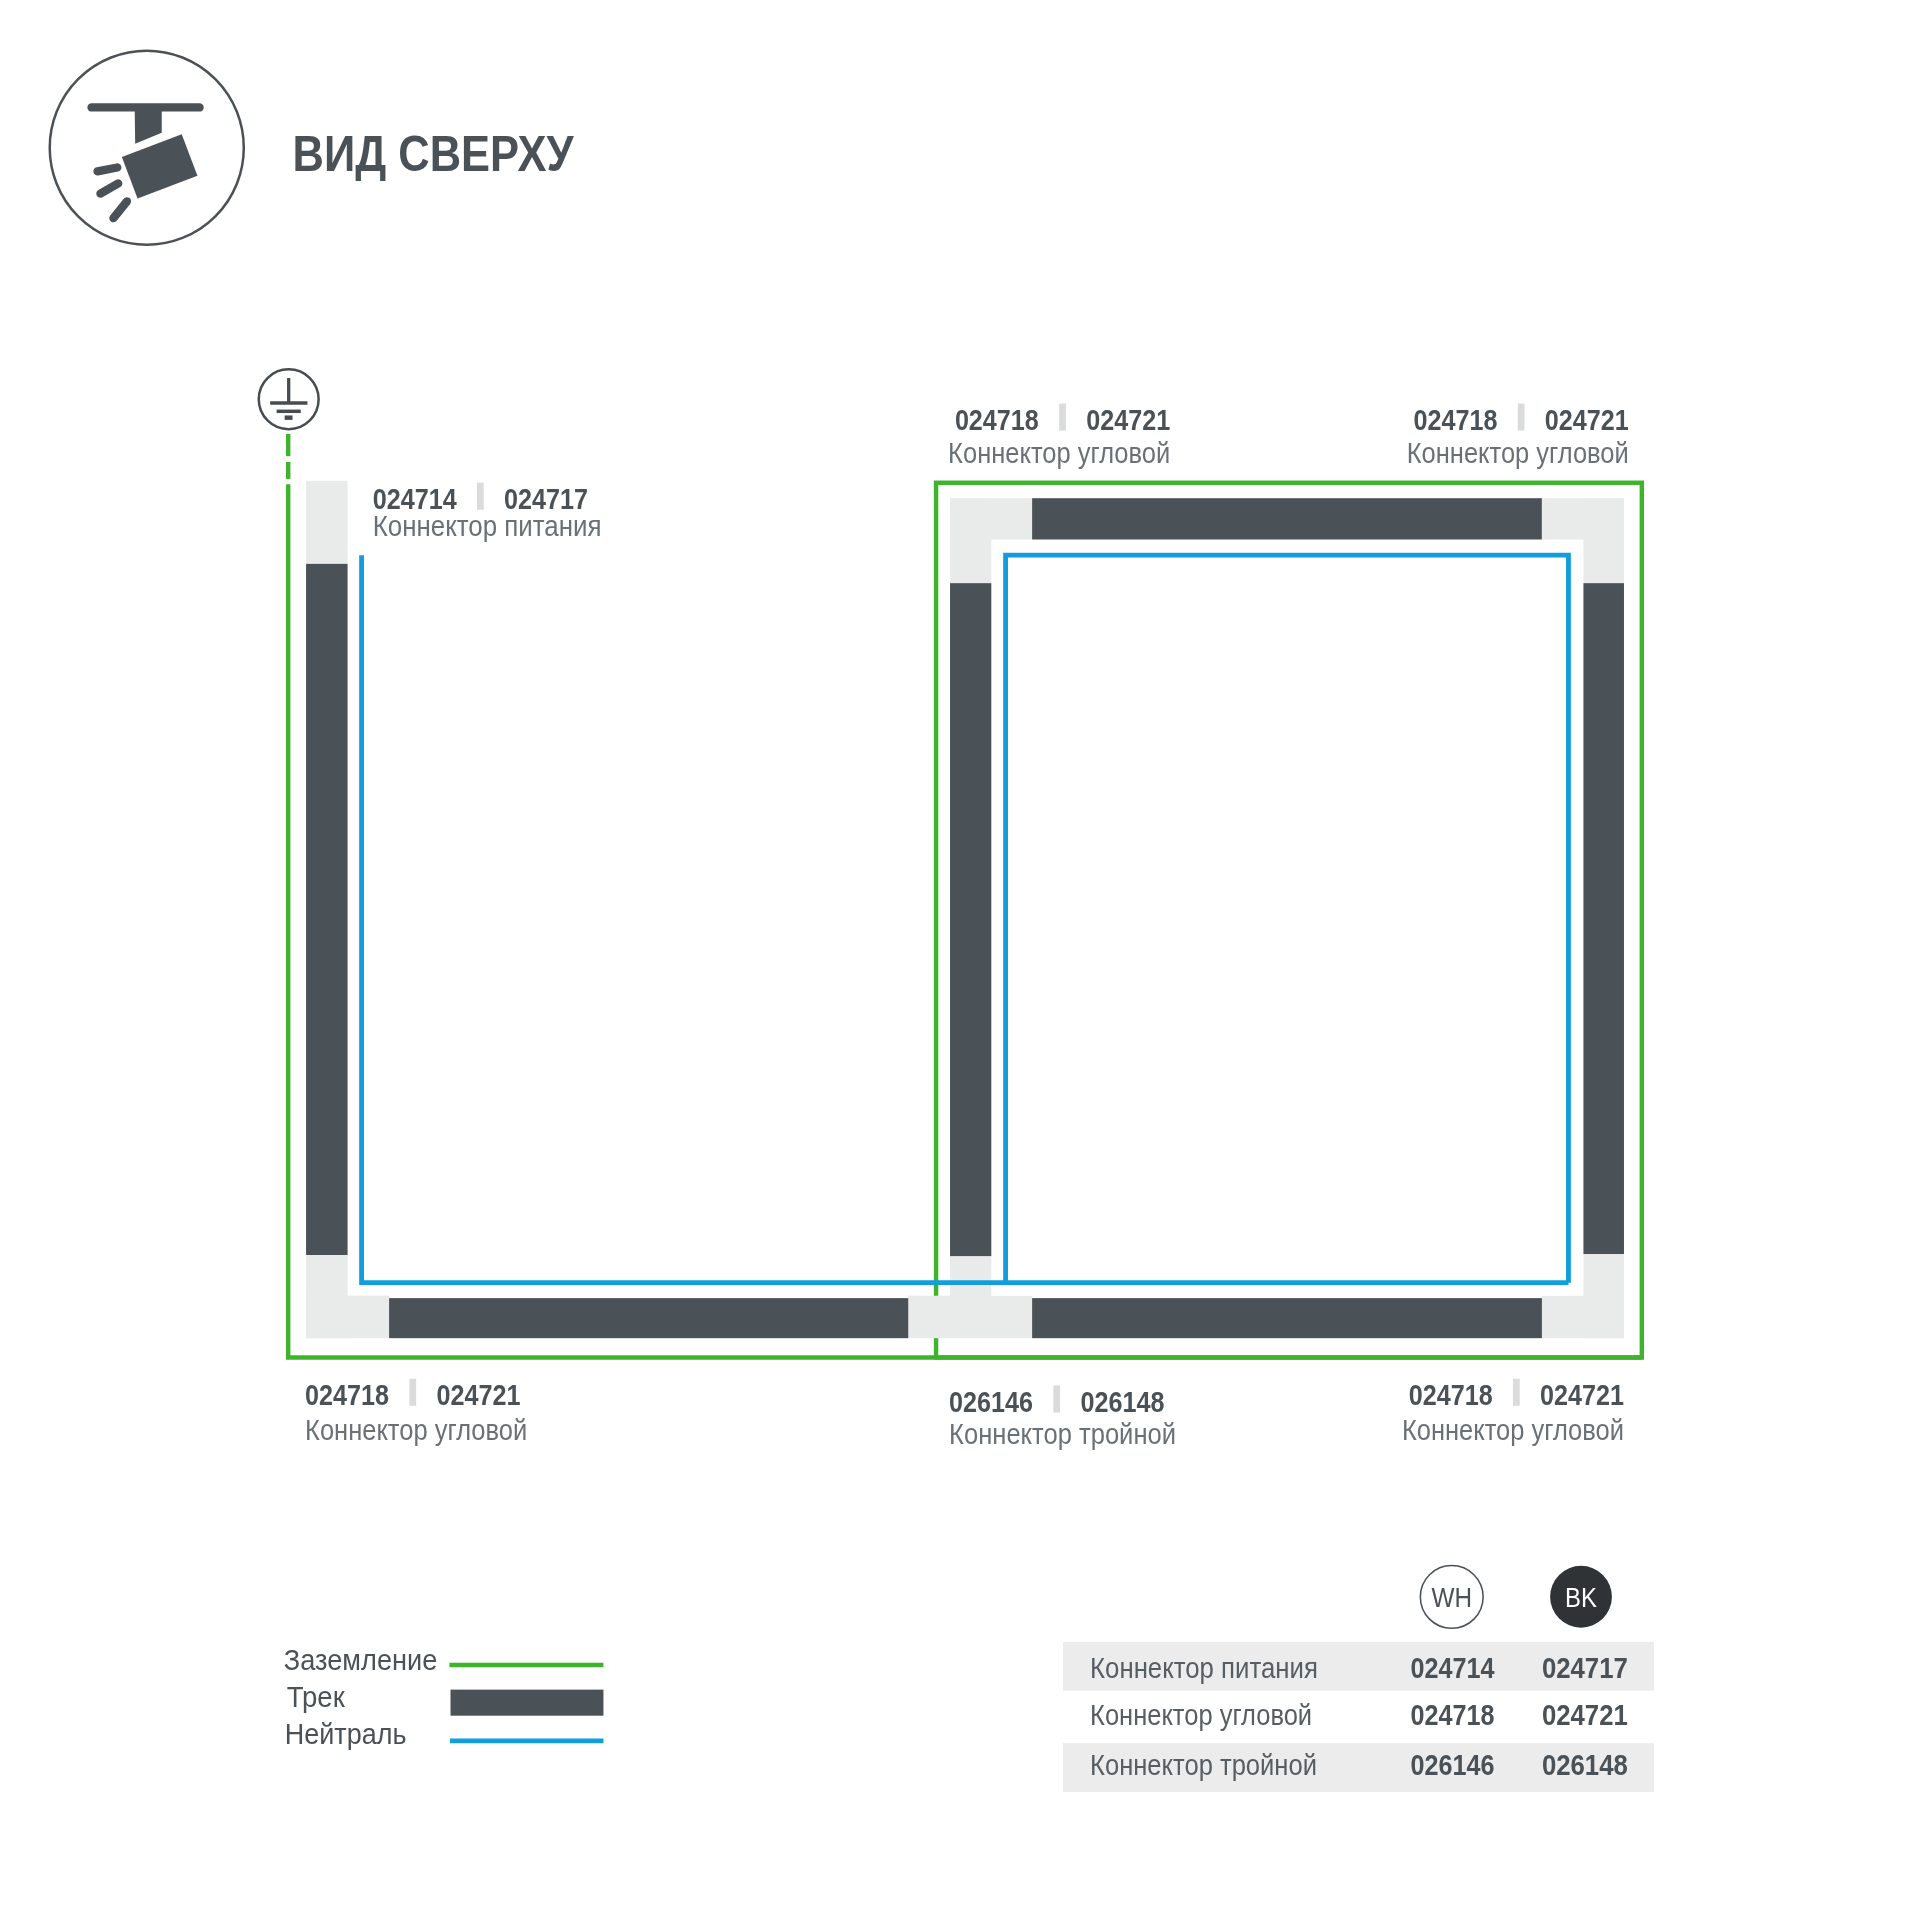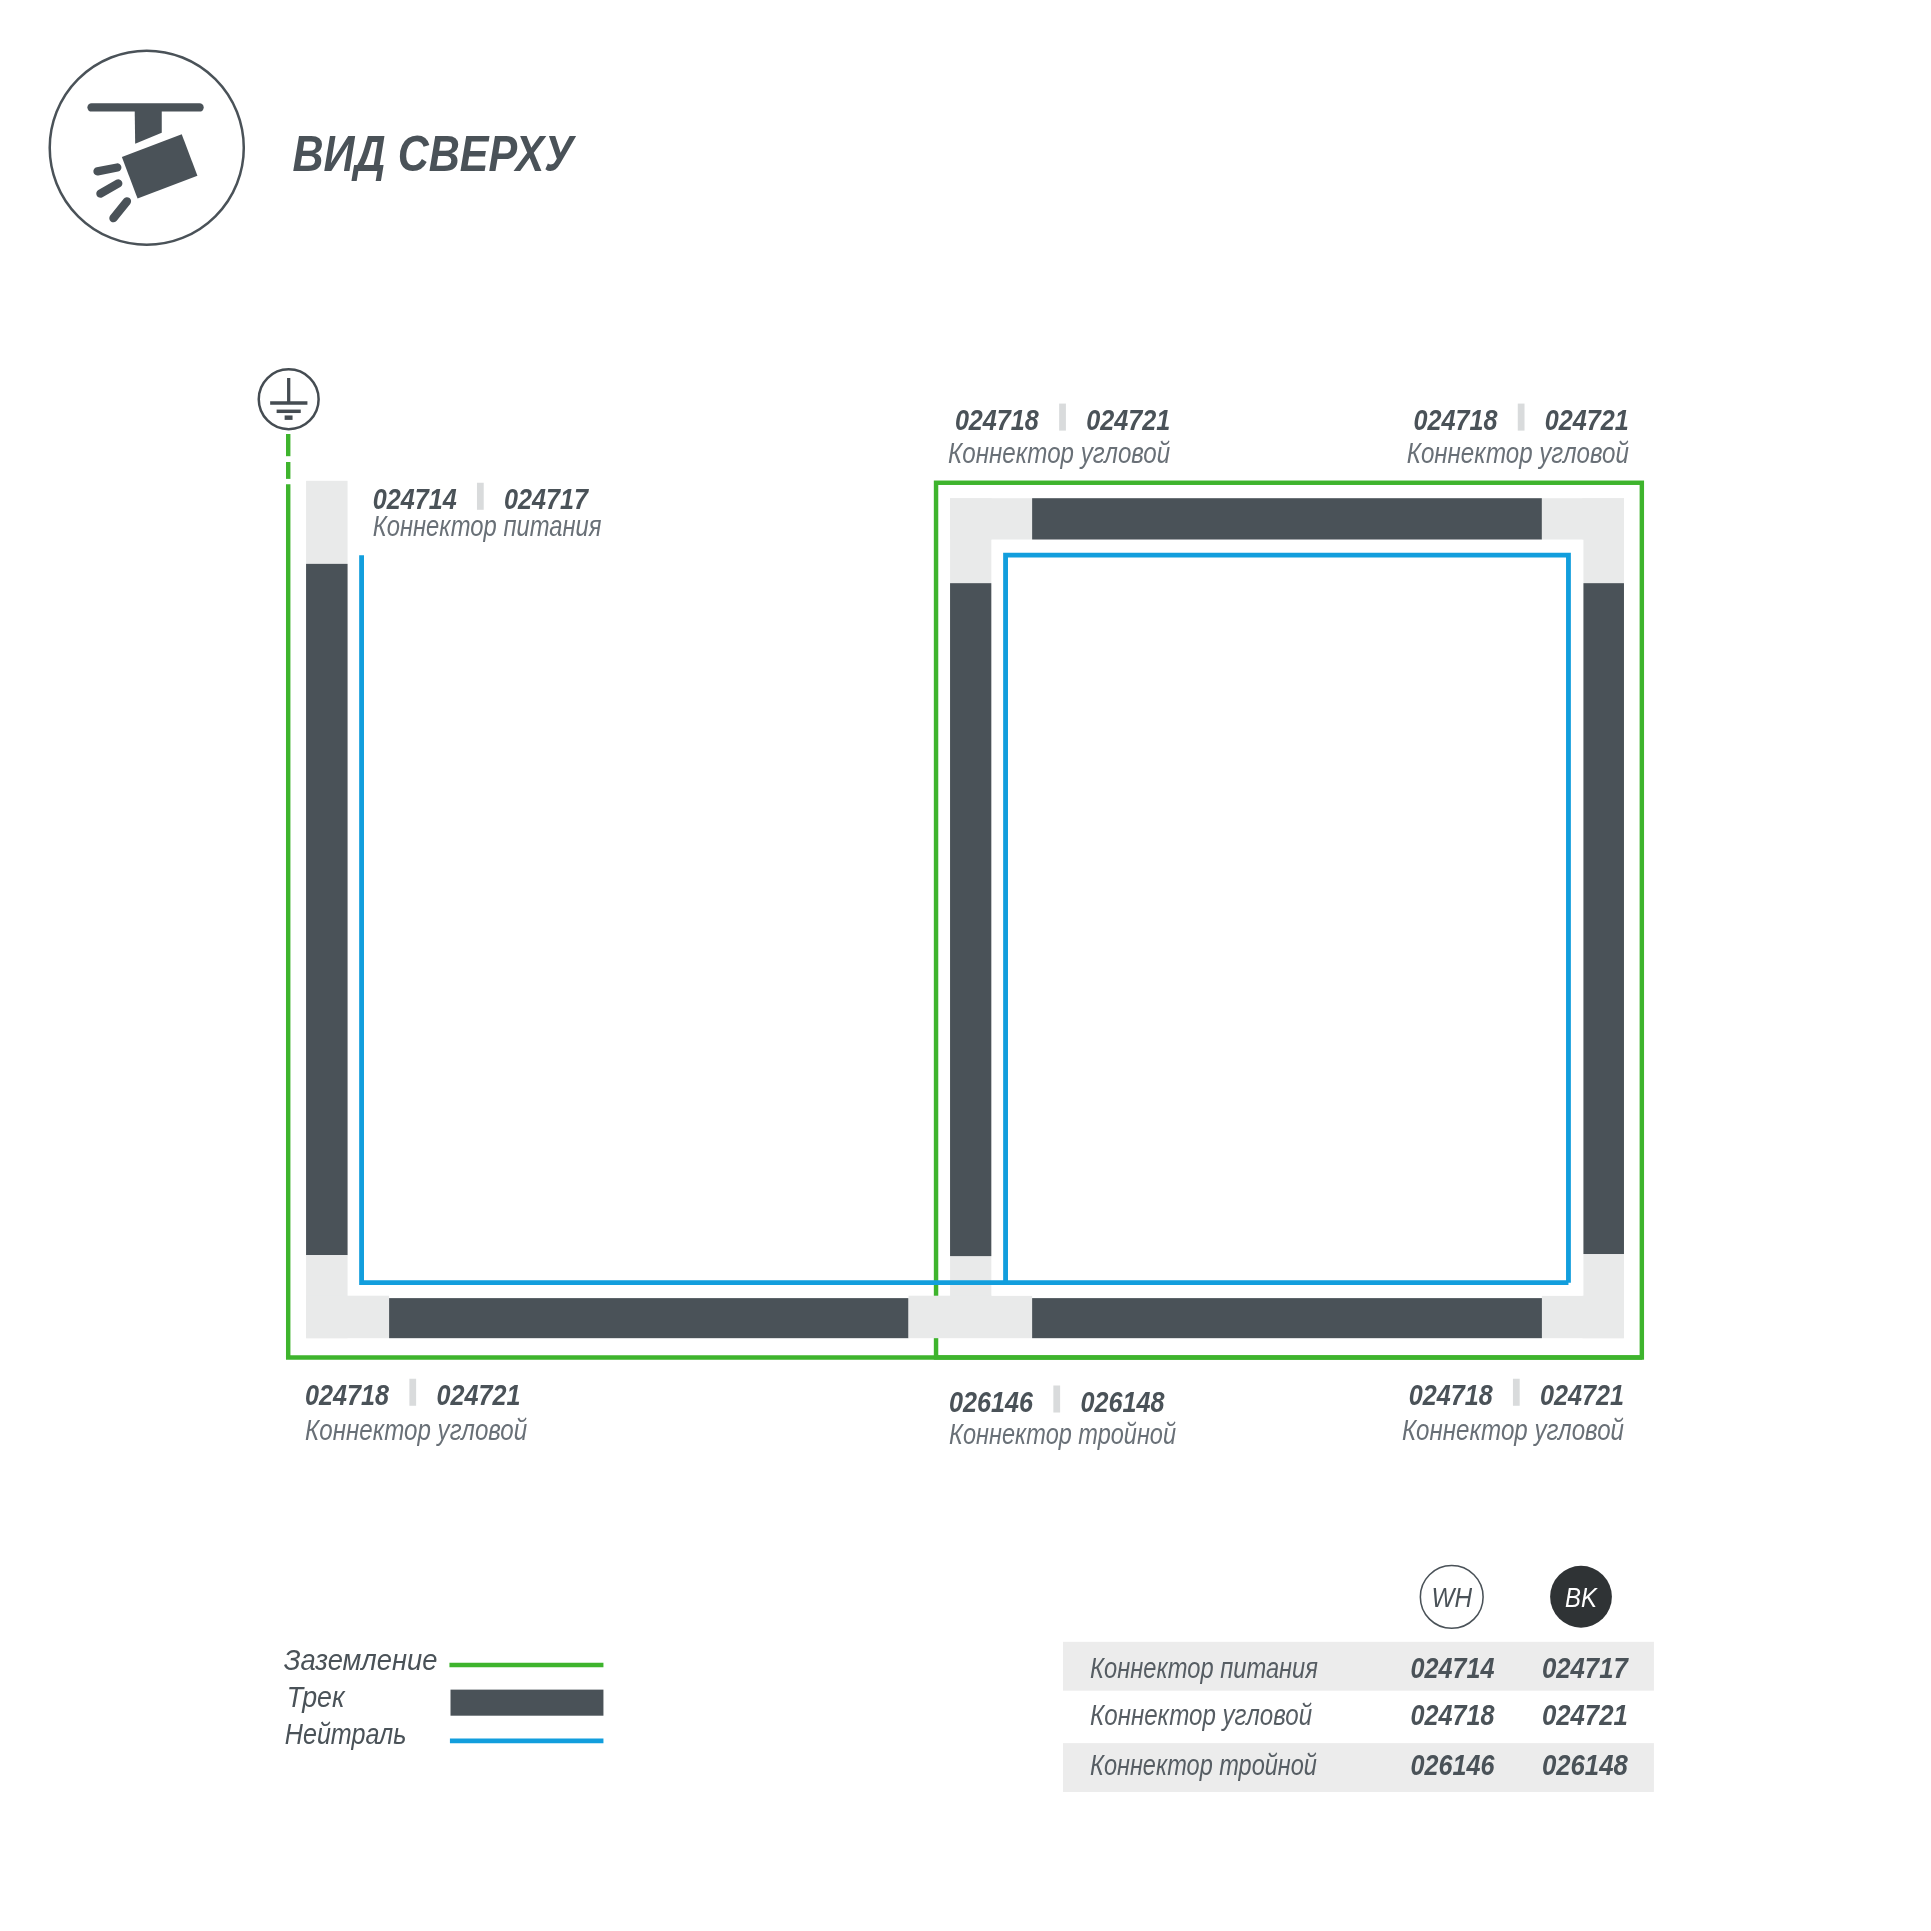--- a/index.html
+++ b/index.html
@@ -1,16 +1,16 @@
 <!DOCTYPE html>
 <html><head>
 <meta charset="utf-8">
 <style>
 html,body{margin:0;padding:0;background:#fff;}
-#page{position:relative;width:1931px;height:1931px;background:#ffffff;font-family:"Liberation Sans",sans-serif;overflow:hidden;font-style:italic;-webkit-font-smoothing:antialiased;}
+#page{position:relative;width:1931px;height:1931px;background:#ffffff;font-family:"Liberation Sans",sans-serif;overflow:hidden;-webkit-font-smoothing:antialiased;}
 svg{position:absolute;left:0;top:0;}
 </style>
 </head>
 <body>
 <div id="page">
 <svg width="1931" height="1931" viewBox="0 0 2000 2000">
 
   <g>
     <circle cx="152" cy="153" r="100.5" fill="#ffffff" stroke="#4a5258" stroke-width="2.6"></circle>
     <rect x="90.5" y="107" width="120.5" height="8.6" rx="4.3" fill="#4a5258"></rect>

